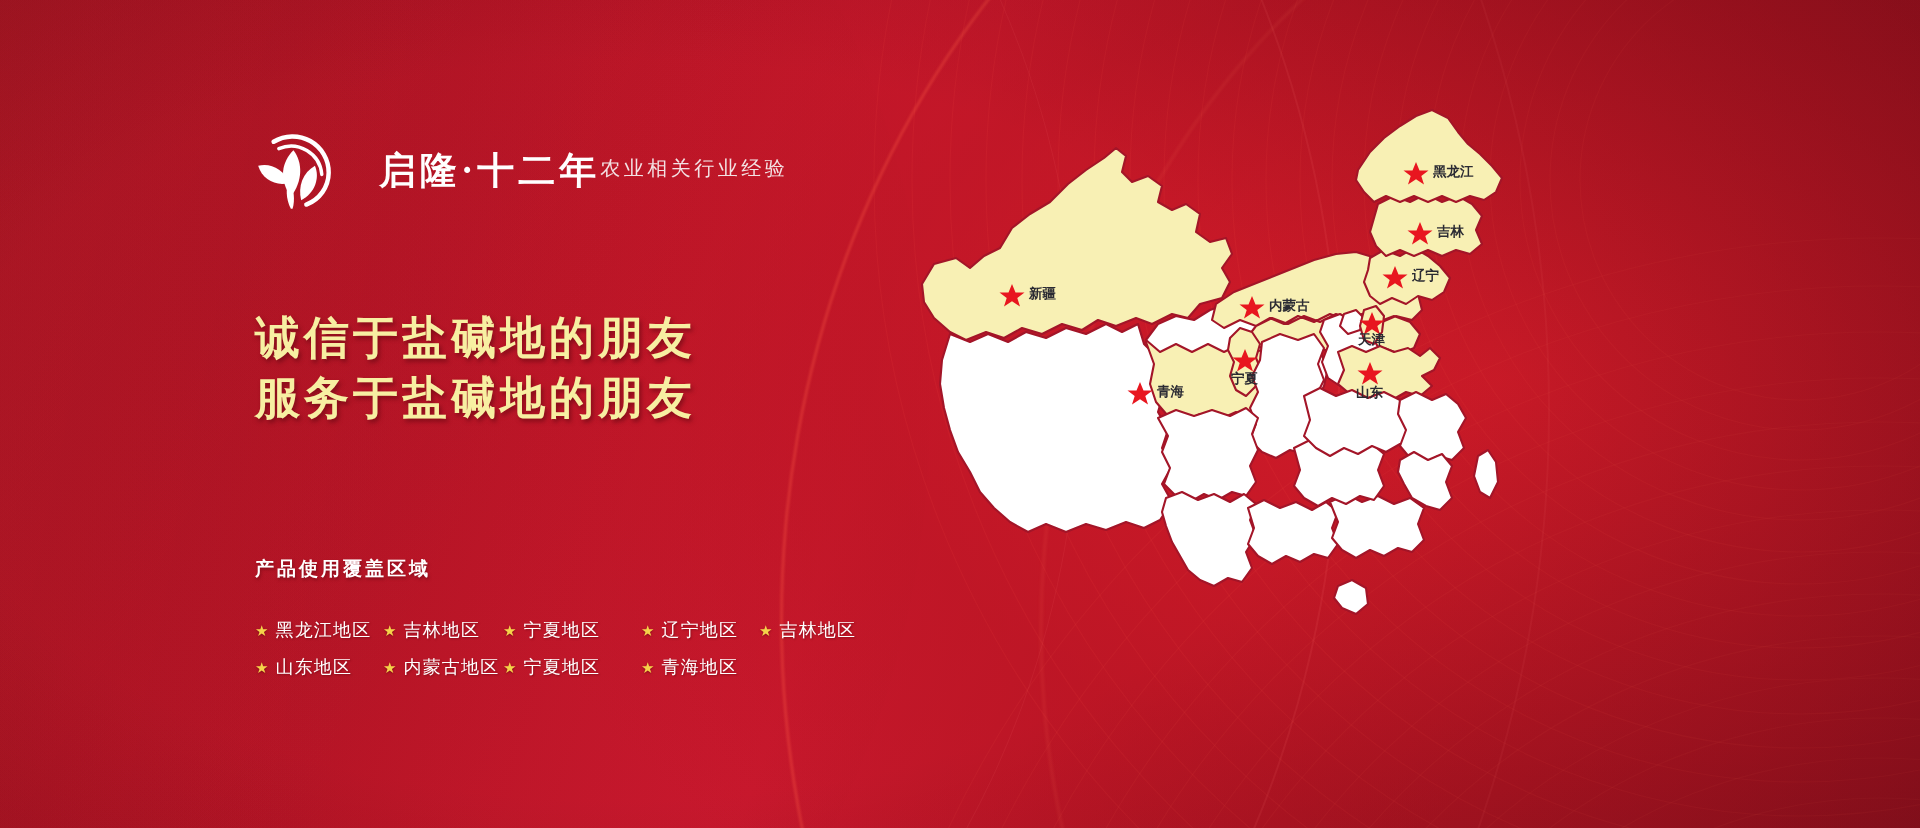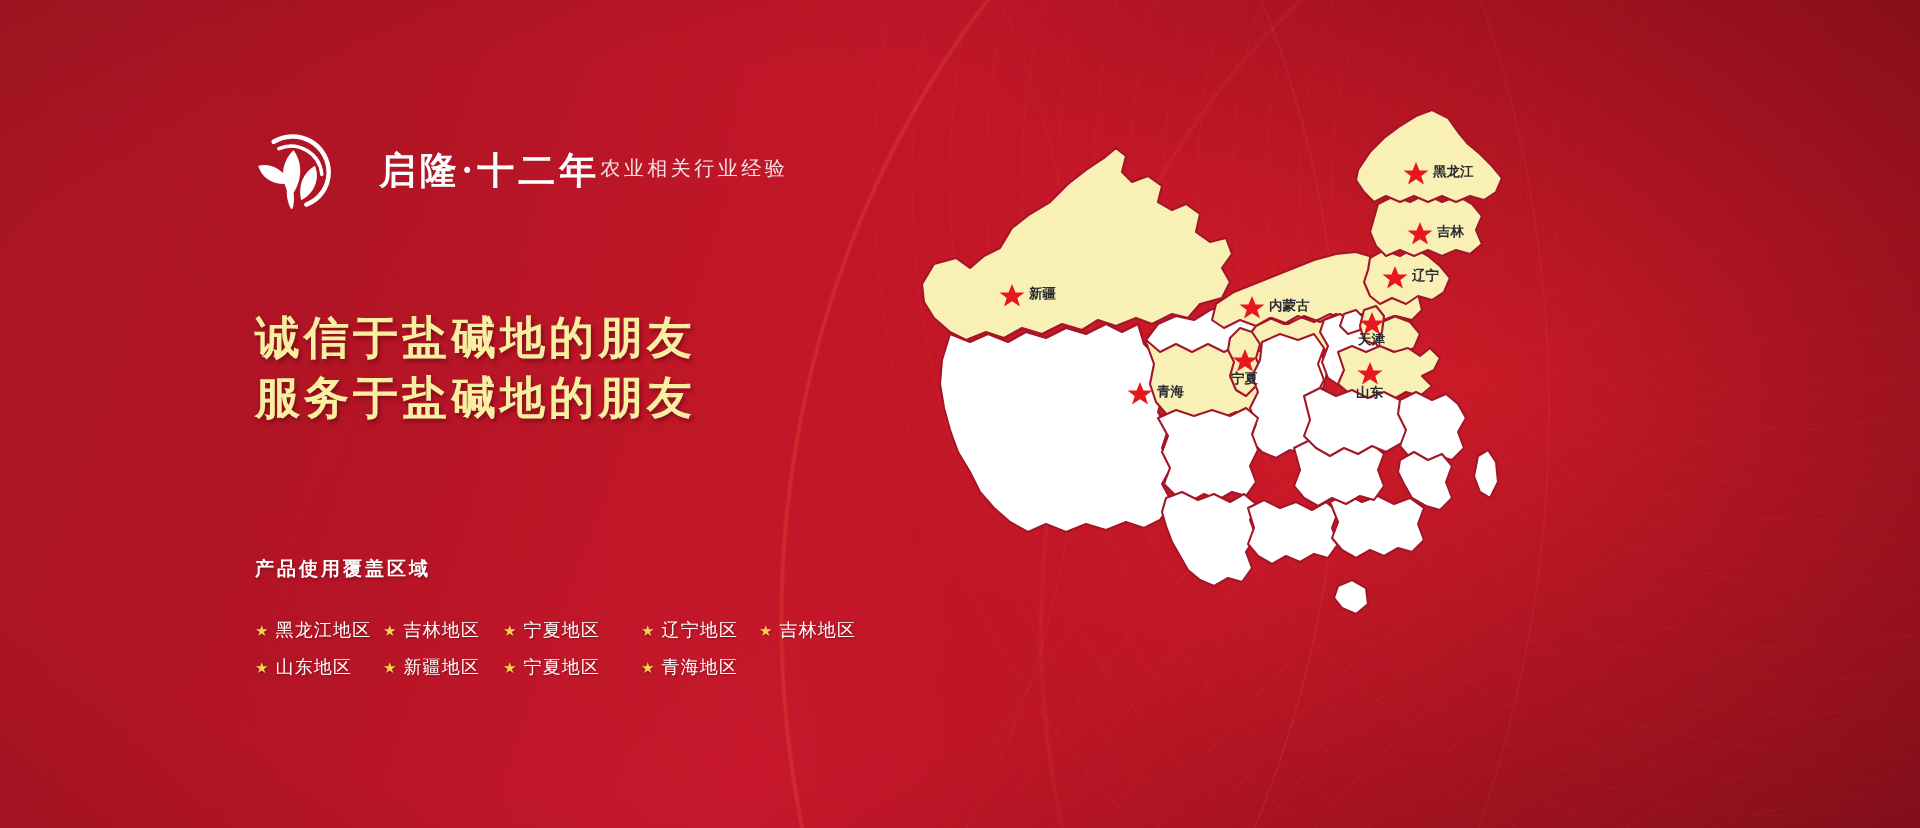--- a/index.html
+++ b/index.html
@@ -260,21 +260,21 @@
           <span class="rlabel">吉林地区</span>
         </div>
       </div>
       <div class="region-row r2">
         <div class="region-item">
           <span class="star">★</span>
           <span class="rlabel">山东地区</span>
         </div>
         <div class="region-item">
           <span class="star">★</span>
-          <span class="rlabel">新疆地区</span>
+          <span class="rlabel">内蒙古地区</span>
         </div>
         <div class="region-item">
           <span class="star">★</span>
           <span class="rlabel">宁夏地区</span>
         </div>
         <div class="region-item">
           <span class="star">★</span>
           <span class="rlabel">青海地区</span>
         </div>
       </div>

